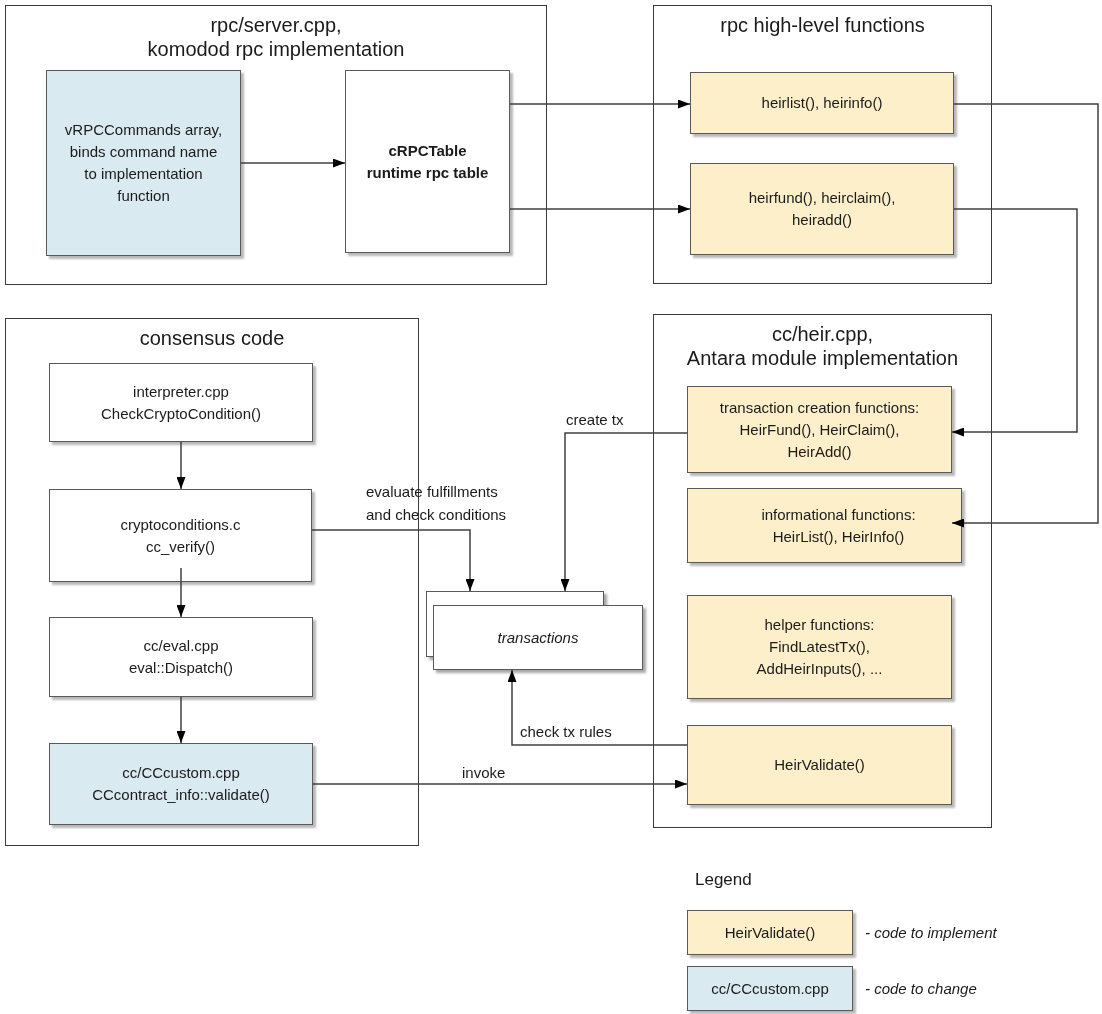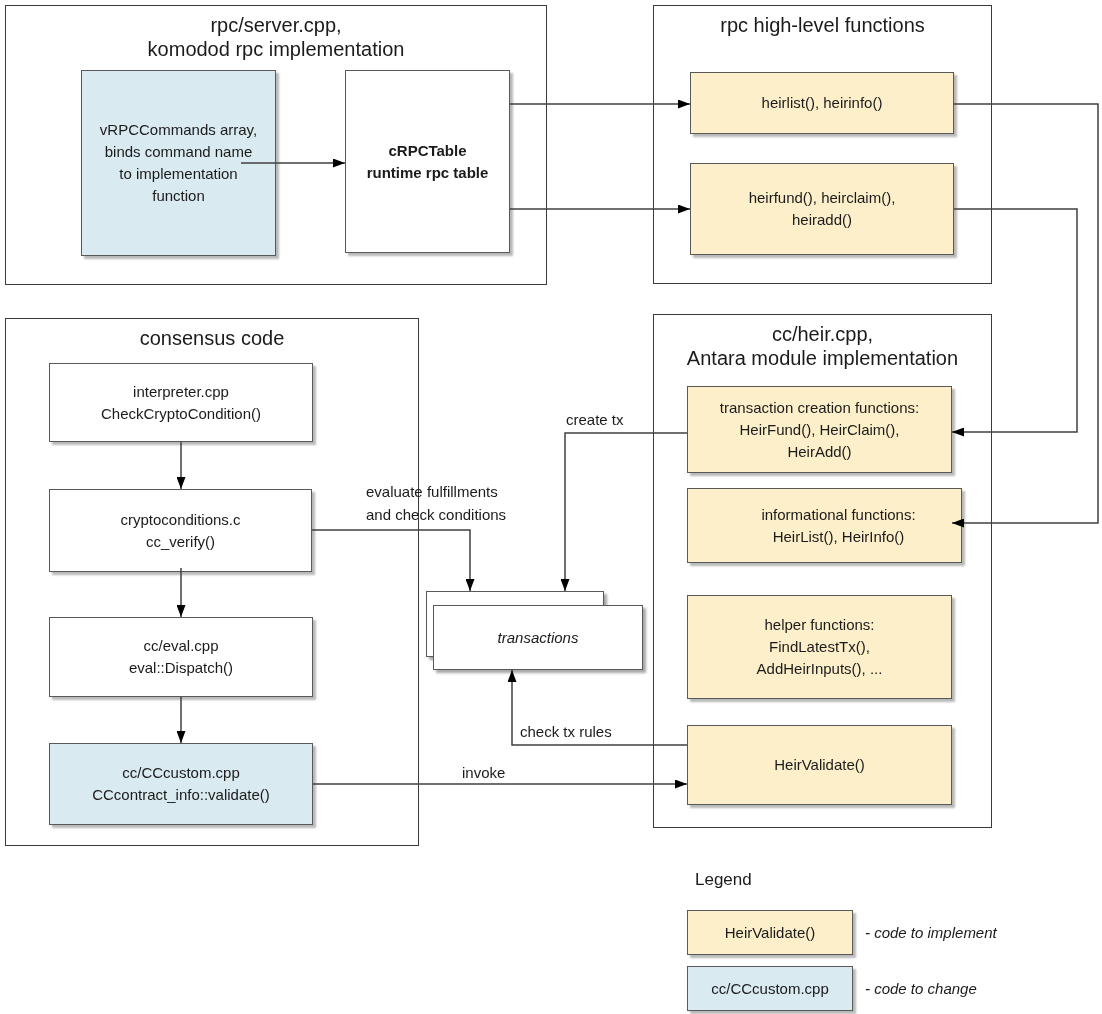--- a/index.html
+++ b/index.html
@@ -69,21 +69,21 @@
     </div>
   </div>
 
   <div class="container" style="left:653px;top:314px;width:339px;height:514px;">
     <div class="container-title">
       <span>cc/heir.cpp,</span>
       <span>Antara module implementation</span>
     </div>
   </div>
 
-  <div class="node fill-change" style="left:46px;top:70px;width:195px;height:186px;margin-left:35px;">
+  <div class="node fill-change" style="left:46px;top:70px;width:195px;height:186px;">
     <span>vRPCCommands array,</span>
     <span>binds command name</span>
     <span>to implementation</span>
     <span>function</span>
   </div>
   <div class="node" style="left:345px;top:70px;width:165px;height:183px;font-weight:bold;">
     <span>cRPCTable</span>
     <span>runtime rpc table</span>
   </div>
 
@@ -92,21 +92,21 @@
   </div>
   <div class="node fill-implement" style="left:690px;top:163px;width:264px;height:92px;">
     <span>heirfund(), heirclaim(),</span>
     <span>heiradd()</span>
   </div>
 
   <div class="node" style="left:49px;top:363px;width:264px;height:79px;">
     <span>interpreter.cpp</span>
     <span>CheckCryptoCondition()</span>
   </div>
-  <div class="node" style="left:49px;top:489px;width:263px;height:83px;text-align:right;">
+  <div class="node" style="left:49px;top:489px;width:263px;height:93px;text-align:right;">
     <span>cryptoconditions.c</span>
     <span>cc_verify()</span>
   </div>
   <div class="node" style="left:49px;top:617px;width:264px;height:80px;">
     <span>cc/eval.cpp</span>
     <span>eval::Dispatch()</span>
   </div>
   <div class="node fill-change" style="left:49px;top:743px;width:264px;height:82px;">
     <span>cc/CCcustom.cpp</span>
     <span>CCcontract_info::validate()</span>

